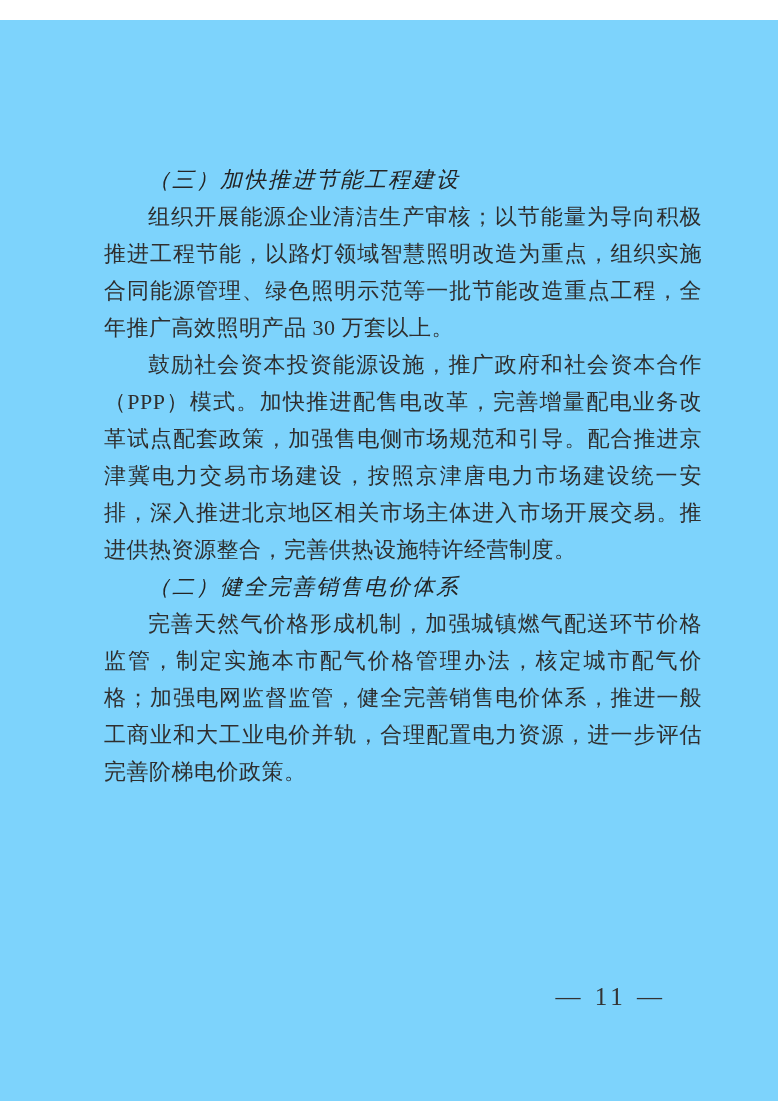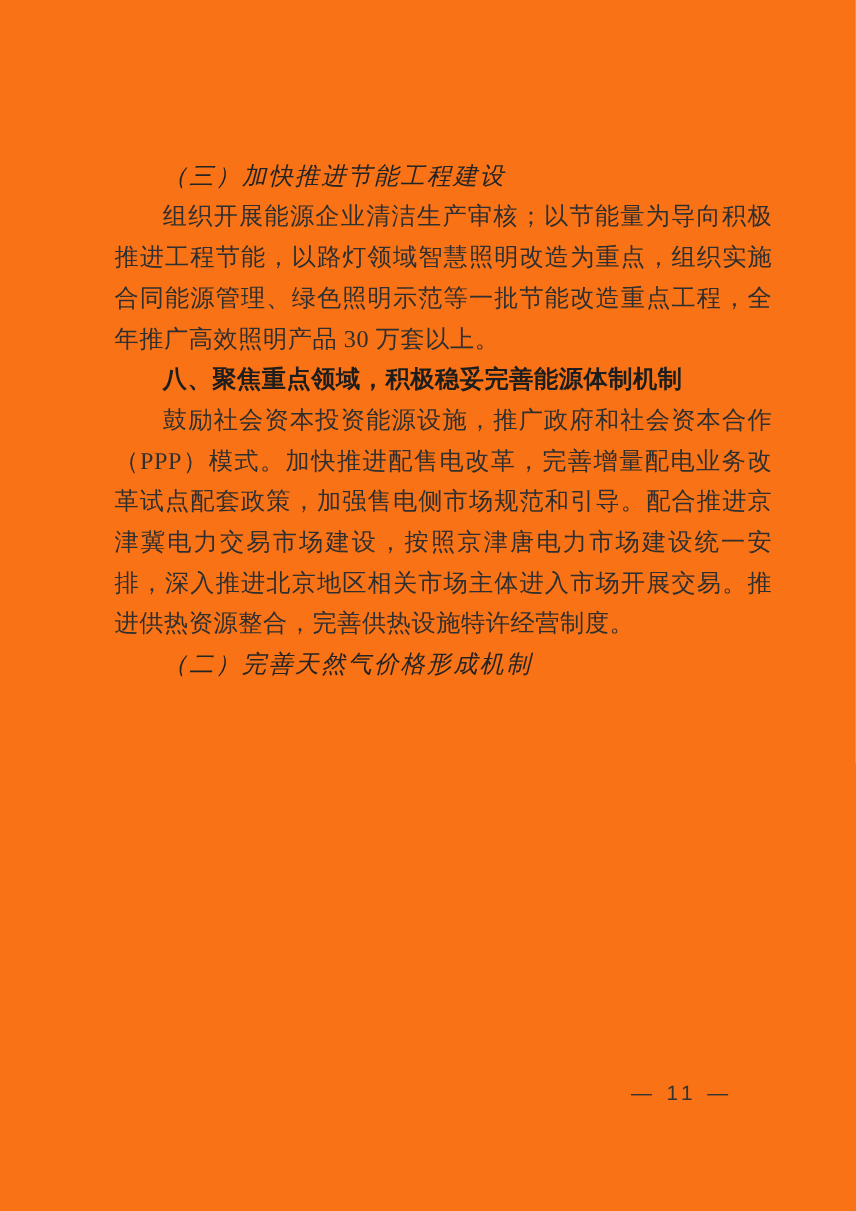--- a/index.html
+++ b/index.html
@@ -10,21 +10,22 @@
     width: 778px;
     height: 1101px;
     background: #ffffff;
     position: relative;
     overflow: hidden;
     font-family: "Liberation Serif", "DejaVu Serif", serif;
   }
   .sheet {
     position: absolute;
     inset: 0;
-    background: #f97316;
+    background: #7dd3fc;
+    margin-top: 20px;
   }
   .content {
     position: absolute;
     left: 104px;
     top: 141px;
     width: 598px;
     color: #2d2d2d;
     font-size: 22px;
     line-height: 37px;
   }
@@ -48,33 +49,33 @@
   }
   
   .heading-bold {
     font-family: "Liberation Sans", "DejaVu Sans", sans-serif;
     font-weight: 700;
     letter-spacing: 0.5px;
     color: #1d1d1d;
   }
   .page-number {
     position: absolute;
-    top: 984px;
+    top: 963px;
     right: 112px;
-    font-size: 19px;
+    font-size: 25px;
     letter-spacing: 4px;
     color: #333333;
-    font-family: Liberation Sans, sans-serif;
+    font-family: Liberation Serif, serif;
   }
 </style>
 </head>
 <body>
 
 <div class="sheet">
   <div class="content">
     <p class="subheading">（三）加快推进节能工程建设</p>
     <p class="paragraph">组织开展能源企业清洁生产审核；以节能量为导向积极推进工程节能，以路灯领域智慧照明改造为重点，组织实施合同能源管理、绿色照明示范等一批节能改造重点工程，全年推广高效照明产品 30 万套以上。</p>
-    <p class="heading-bold">八、聚焦重点领域，积极稳妥完善能源体制机制</p>
     <p class="paragraph">鼓励社会资本投资能源设施，推广政府和社会资本合作（PPP）模式。加快推进配售电改革，完善增量配电业务改革试点配套政策，加强售电侧市场规范和引导。配合推进京津冀电力交易市场建设，按照京津唐电力市场建设统一安排，深入推进北京地区相关市场主体进入市场开展交易。推进供热资源整合，完善供热设施特许经营制度。</p>
-    <p class="subheading">（二）完善天然气价格形成机制</p>
+    <p class="subheading">（二）健全完善销售电价体系</p>
+    <p class="paragraph">完善天然气价格形成机制，加强城镇燃气配送环节价格监管，制定实施本市配气价格管理办法，核定城市配气价格；加强电网监督监管，健全完善销售电价体系，推进一般工商业和大工业电价并轨，合理配置电力资源，进一步评估完善阶梯电价政策。</p>
   </div>
   <div class="page-number">— 11 —</div>
 </div>
 
 </body></html>

